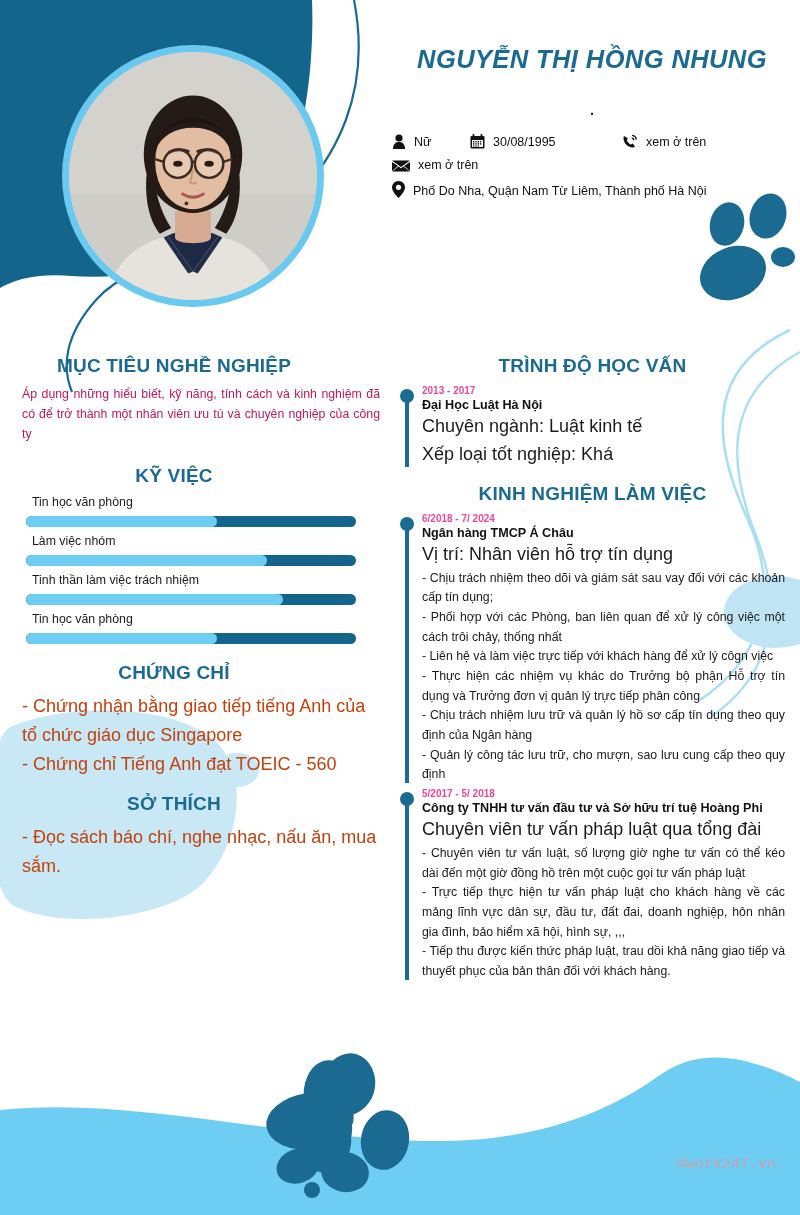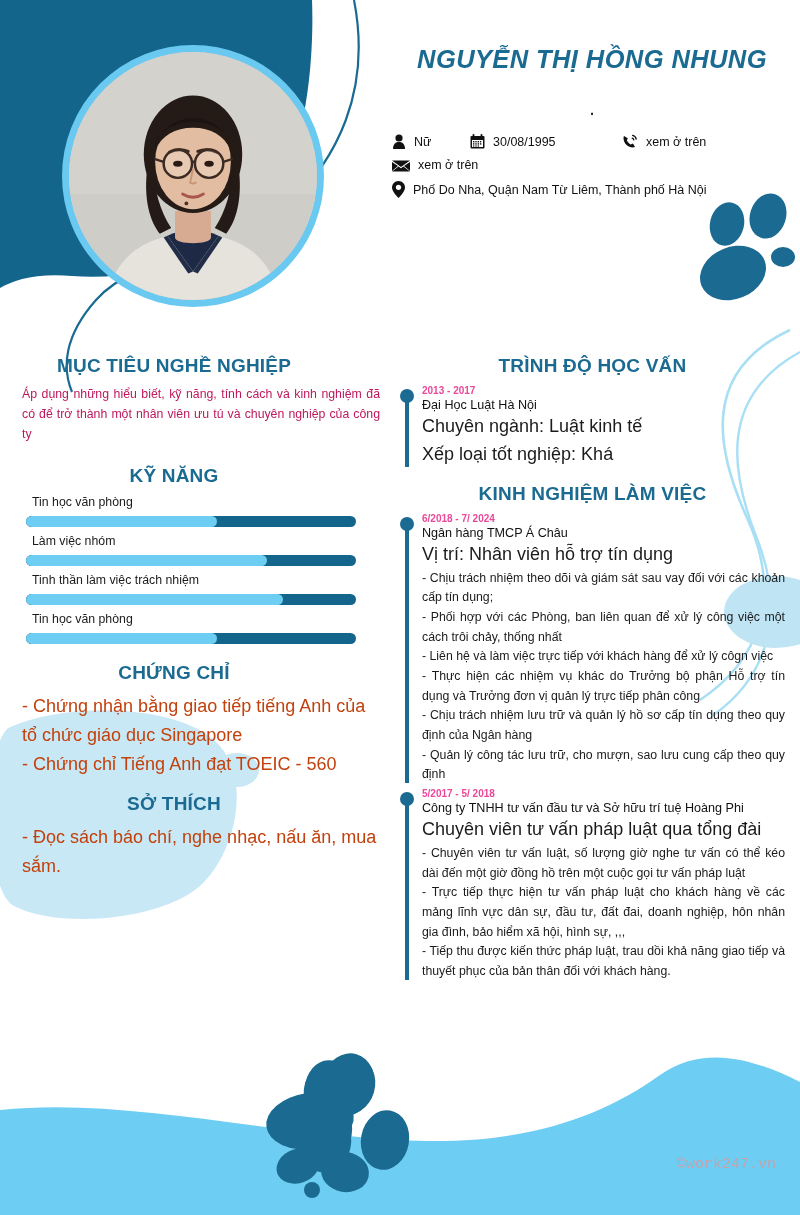--- a/index.html
+++ b/index.html
@@ -27,21 +27,21 @@
   .full-name {
     font-size:25.5px; font-weight:bold; color:#1b6a91; letter-spacing:.4px;
     text-align:center; line-height:1.15; white-space:nowrap;font-style:italic;
   }
   .name-dot { text-align:center; font-size:20px; color:#222; line-height:1; margin-top:24px; height:18px;}
 
   .contact { margin-top:18px; font-size:12.5px; color:#111; }
   .contact-row { display:flex; align-items:center; margin-bottom:9px; }
   .ci { display:inline-flex; align-items:center; margin-right:8px; }
   .ci svg { display:block; }
-  .c-item { display:flex; align-items:center; }
+  .c-item { display:flex; align-items:flex-end; }
   .c-gender { width:78px; }
   .c-dob { width:152px; }
   .c-text { white-space:nowrap; }
 
   
   .col-left { position:absolute; left:22px; top:355px; width:358px; z-index:5; }
   .col-right { position:absolute; left:400px; top:355px; width:385px; z-index:5; }
 
   .sec-title {
     font-size:19px; font-weight:bold; color:#1b6a91; text-align:center;
@@ -60,21 +60,21 @@
   .bar-fill { position:absolute; left:0; top:0; height:100%; background:#6ecdf2; border-radius:6px; }
 
   
   .list-text { font-size:18px; line-height:1.62; color:#c2410c; }
 
   
   .tl { position:relative; padding-left:22px; }
   .tl-dot { position:absolute; left:0; top:4px; width:14px; height:14px; border-radius:50%; background:#1b6a91; }
   .tl-line { position:absolute; left:5px; top:12px; bottom:2px; width:4px; background:#1b6a91; }
   .tl-date { font-size:10px; font-weight:bold; color:#ec4899; margin-bottom:2px; }
-  .tl-org { font-size:12.6px; font-weight:normal; color:#111; margin-bottom:1px; }
+  .tl-org { font-size:12.6px; font-weight:bold; color:#111; margin-bottom:1px; }
   .tl-sub { font-size:18px; color:#1b1b1b; line-height:1.55; }
   .tl-bullets { font-size:12.3px; line-height:1.6; color:#1b1b1b; text-align:justify; }
   .tl-bullets div { margin-bottom:0px; }
 
   
   .watermark {
     position:absolute; right:24px; bottom:42px; z-index:9;
     font-family:"Liberation Mono", monospace; font-size:15px; color:#d79aa0; opacity:.85;
   }
 </style>
@@ -630,21 +630,21 @@
   </div>
 
   <div class="col-left">
 
     <div>
       <div class="sec-title left-pad">MỤC TIÊU NGHỀ NGHIỆP</div>
       <div class="body-text">Áp dụng những hiểu biết, kỹ năng, tính cách và kinh nghiệm đã có để trở thành một nhân viên ưu tú và chuyên nghiệp của công ty</div>
     </div>
 
     <div style="margin-top:20px;">
-      <div class="sec-title left-pad">KỸ NĂNG</div>
+      <div class="sec-title left-pad">KỸ VIỆC</div>
       <div class="skills" id="skills-list">
           <div class="skill">
             <div class="skill-name">Tin học văn phòng</div>
             <div class="bar">
               <div class="bar-fill" style="width: 58%;"></div>
             </div>
           </div>
           <div class="skill">
             <div class="skill-name">Làm việc nhóm</div>
             <div class="bar">

